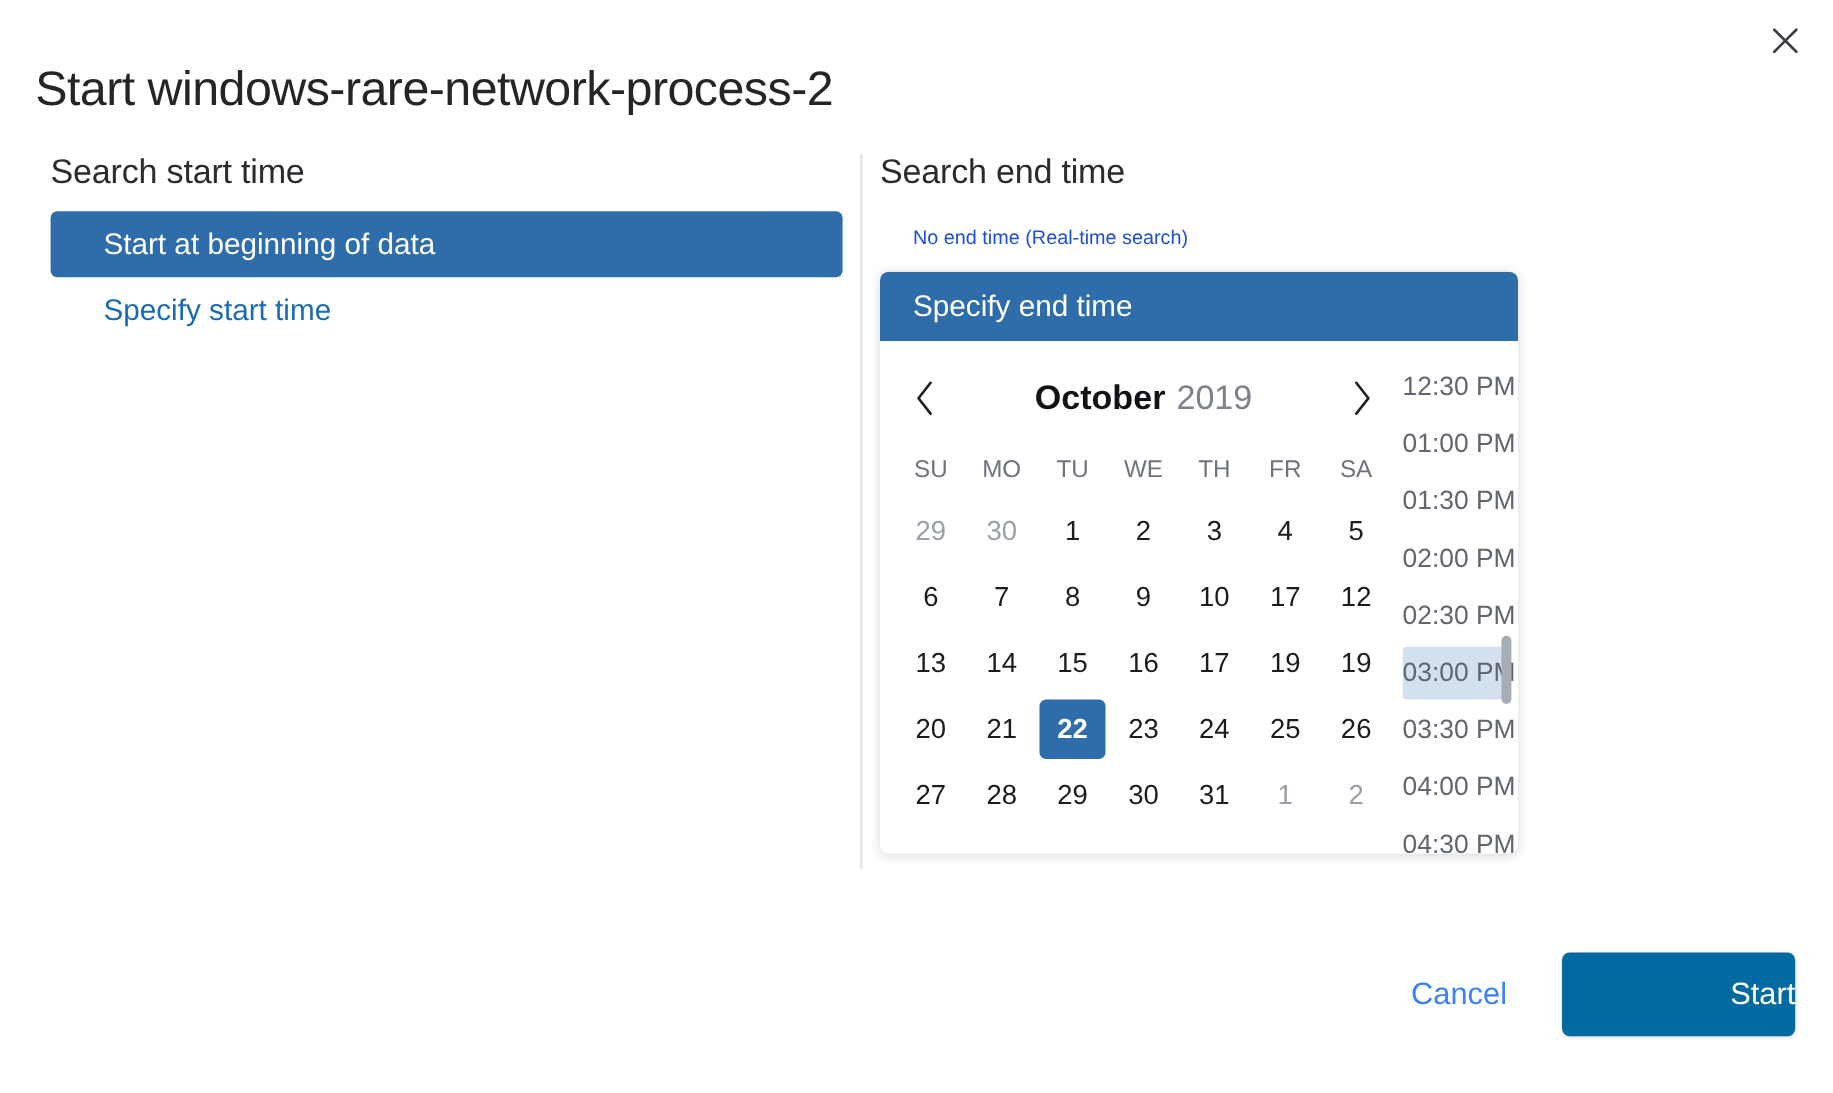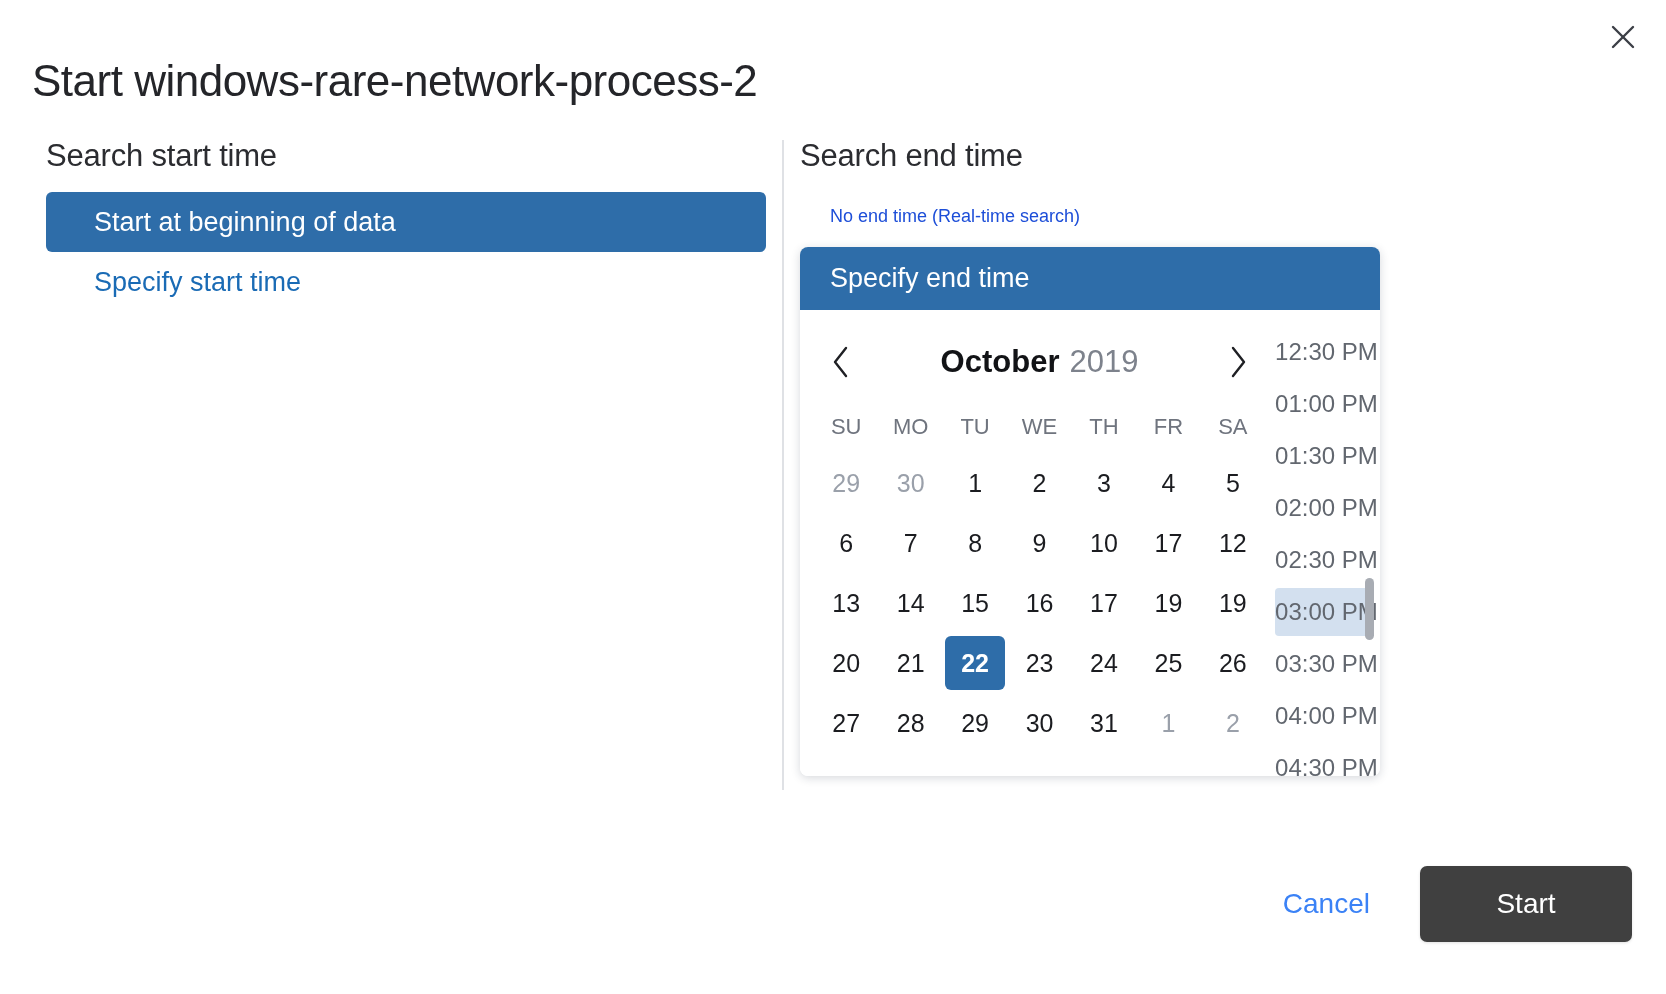--- a/index.html
+++ b/index.html
@@ -222,30 +222,31 @@
   }
   .cancel-btn {
     font-size: 28px;
     color: #3b82f6;
     cursor: pointer;
     background: none; border: none;
     font-family: inherit;
     padding: 8px 4px;
   }
   .start-btn {
-    background: #404040;
+    background: #0369a1;
     color: #ffffff;
     font-size: 28px;
     border: none;
     border-radius: 7px;
     padding: 22px 0;
     width: 212px;
     cursor: pointer;
     font-family: inherit;
     box-shadow: 0 1px 3px rgba(0,0,0,0.12);
+    text-align: right;
   }
 </style>
 </head>
 <body>
 
 <div class="dialog">
 
   <div class="close-btn">
     <svg width="30" height="30" viewBox="0 0 30 30" aria-hidden="true">
       <line x1="5" y1="5" x2="25" y2="25" stroke="#3c3f46" stroke-width="2.4" stroke-linecap="round"></line>

